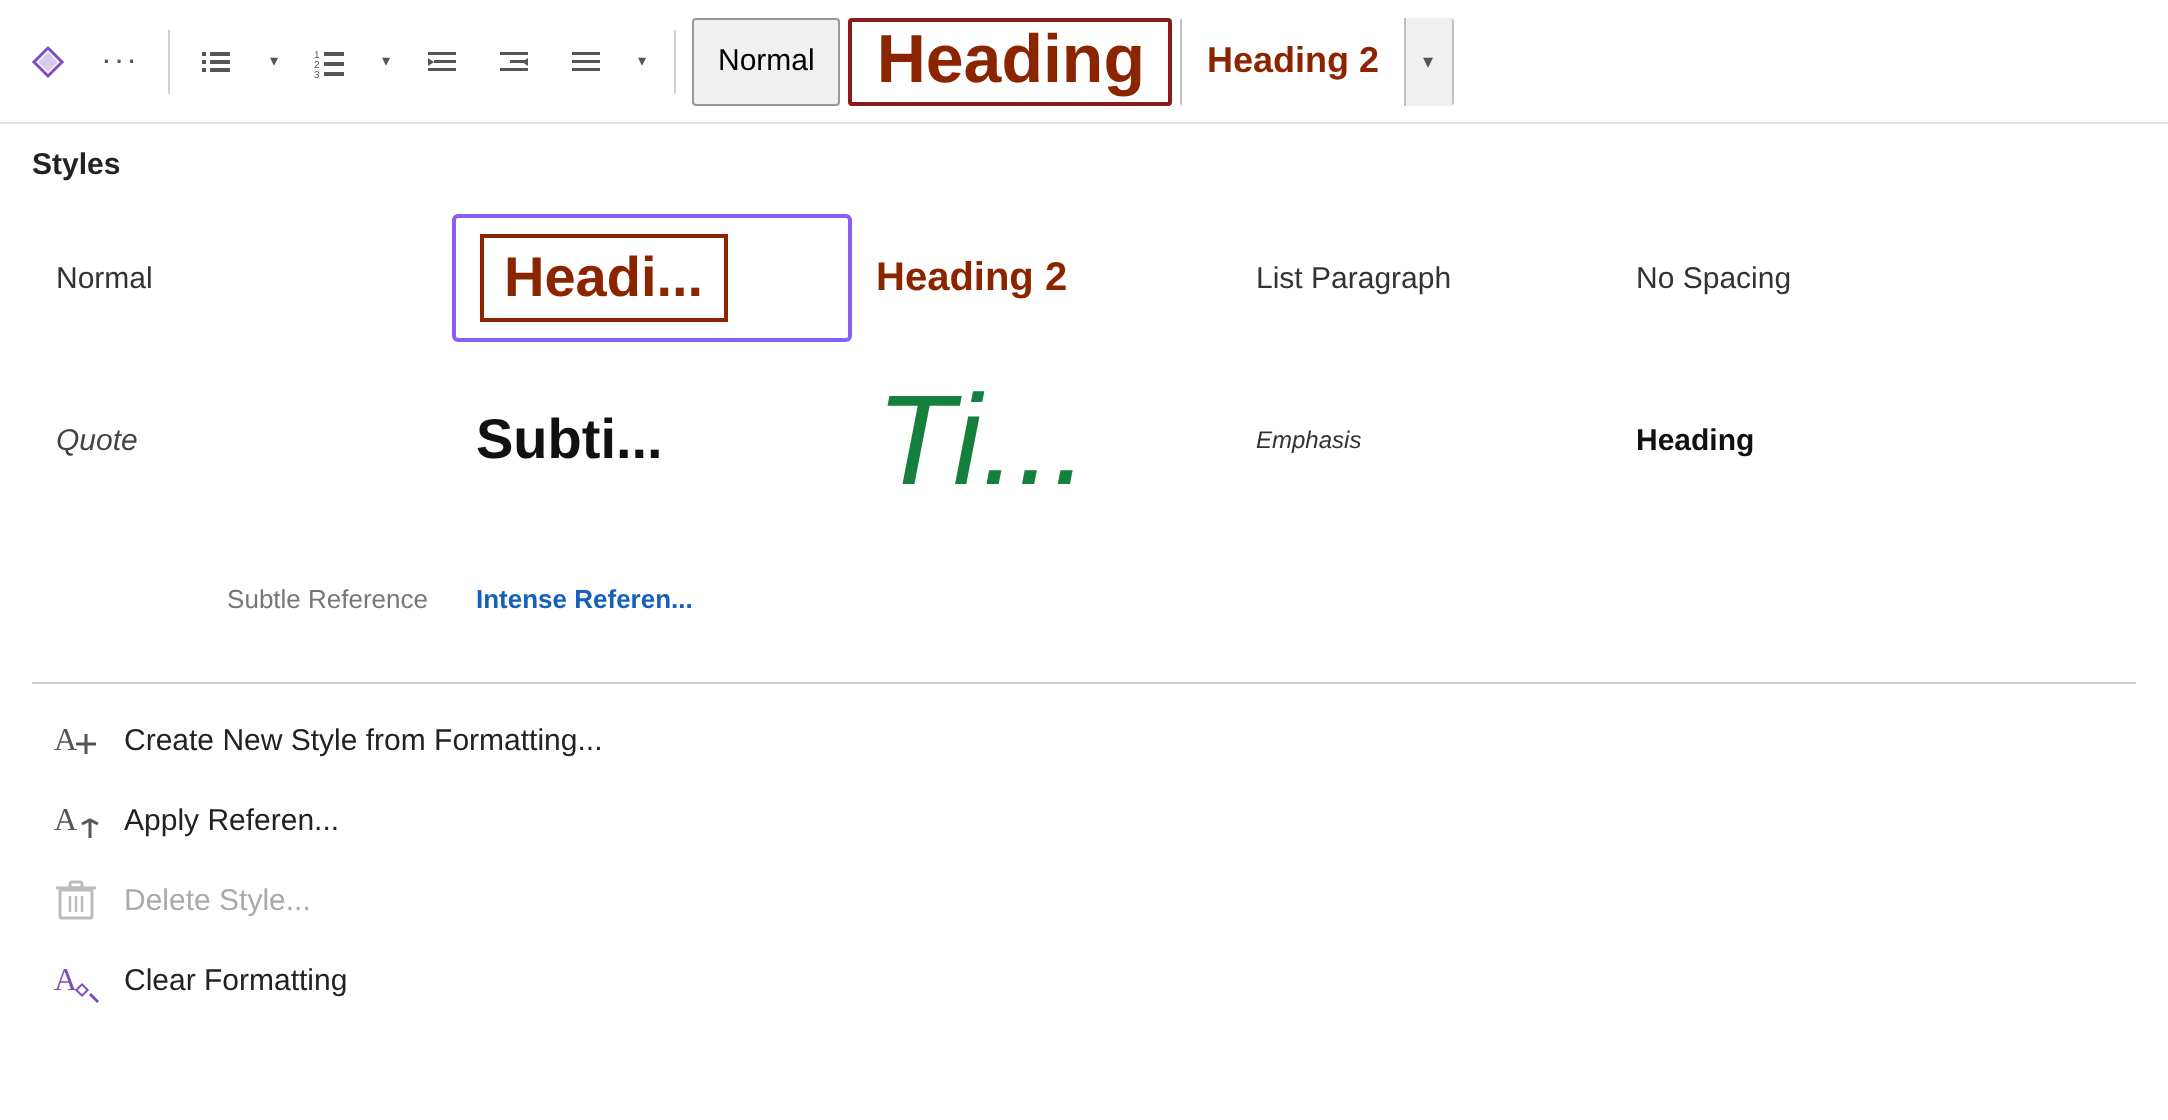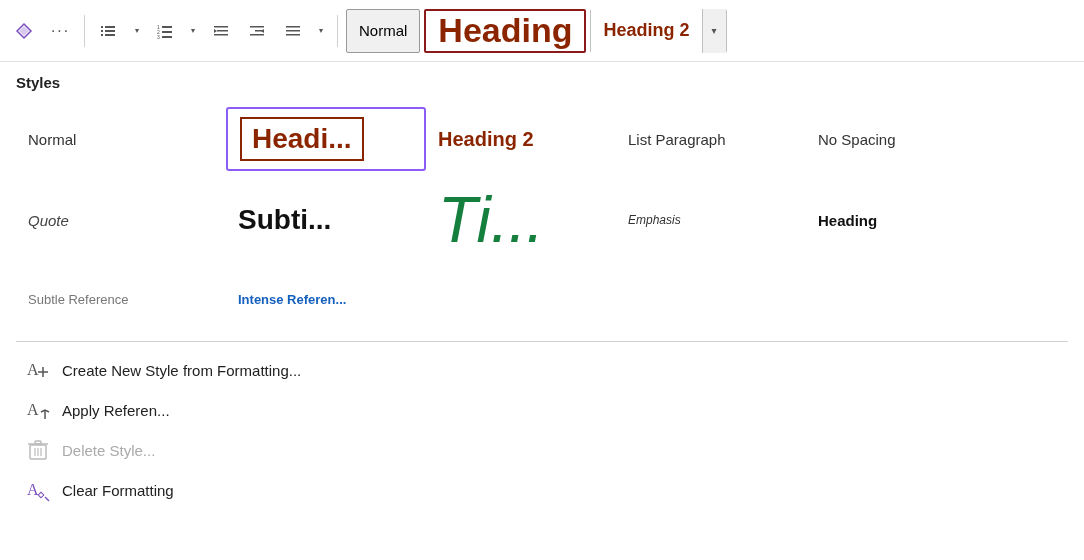--- a/index.html
+++ b/index.html
@@ -248,21 +248,21 @@
     </div>
     <div class="style-cell" style="min-width:190px;">
       <span class="style-emphasis">Emphasis</span>
     </div>
     <div class="style-cell" style="min-width:180px;">
       <span class="style-strong">Heading</span>
     </div>
   </div>
 
   <div class="styles-row">
-    <div class="style-cell" style="min-width:210px;">
+    <div class="style-cell" style="min-width:210px;justify-content:flex-end;">
       <span class="style-subtle-ref">Subtle Reference</span>
     </div>
     <div class="style-cell" style="min-width:200px;">
       <span class="style-intense-ref">Intense Referen...</span>
     </div>
   </div>
 
   <div class="panel-divider"></div>
 
   <div class="action-item">

